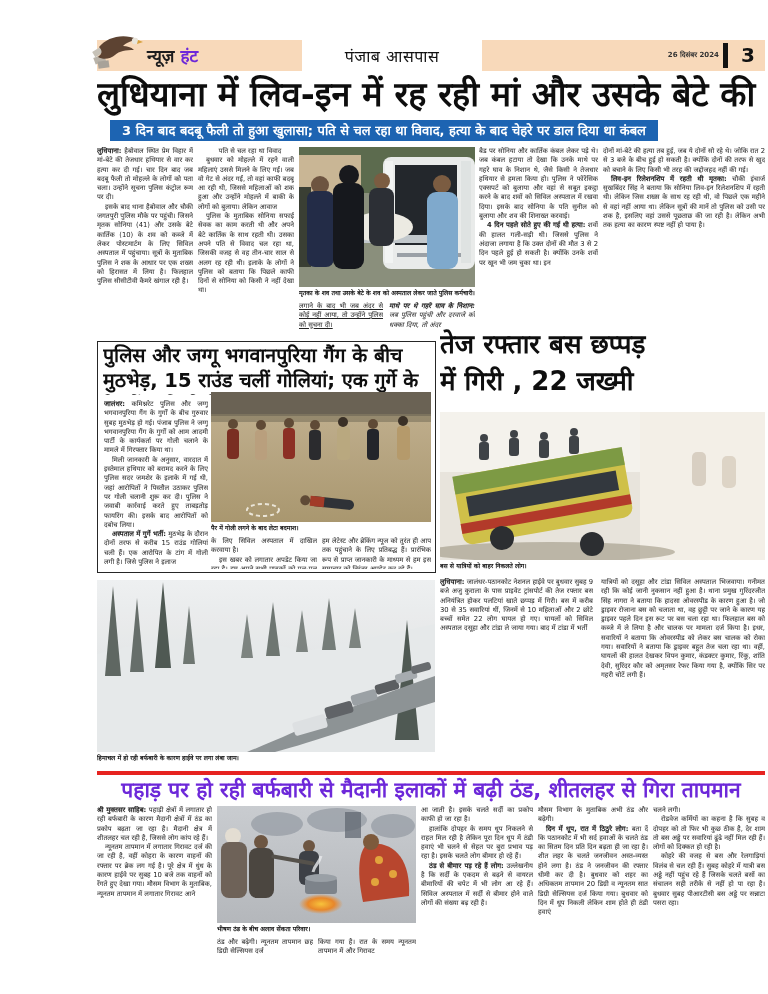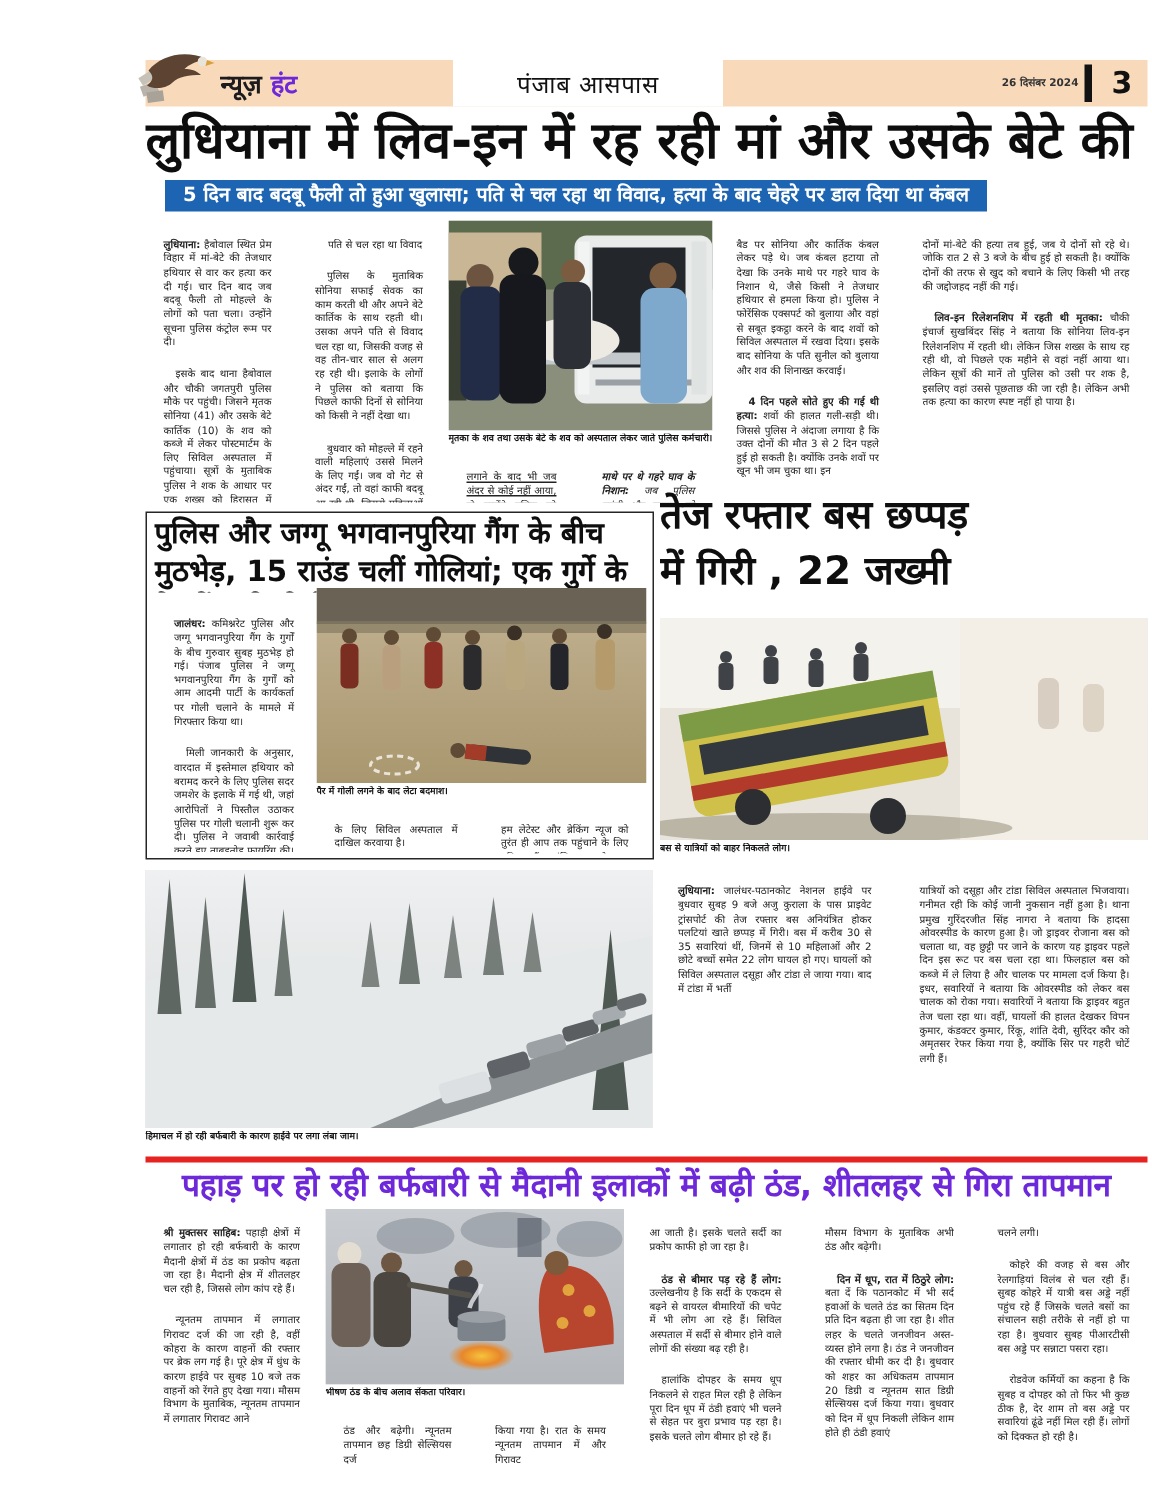--- a/index.html
+++ b/index.html
@@ -11,21 +11,21 @@
   .mast-logo{left:50px;top:4px;font-size:17px;font-weight:bold;white-space:nowrap;}
   .mast-logo .red{color:#6d28d9;}
   .mast-date{right:46px;top:0;height:31px;line-height:31px;font-size:7px;font-weight:bold;color:#333;text-align:center;}
   .mast-divider{right:37px;top:3px;width:5px;height:25px;background:#121212;}
   .mast-page{right:10px;top:0;height:31px;line-height:30px;font-size:20px;font-weight:800;color:#111;}
   
   .h1{left:97px;top:72px;width:668px;font-size:34px;line-height:45px;font-weight:800;text-align:center;color:#0d0d0d;white-space:nowrap;overflow:hidden;}
   .kicker{left:110px;top:120px;width:548px;height:21px;background:#1d64b2;color:#fff;font-size:13px;font-weight:bold;text-align:center;line-height:21px;white-space:nowrap;overflow:hidden;}
   
   .col{font-size:6.8px;line-height:9.3px;text-align:justify;overflow:hidden;color:#222;}
-  .col p{margin:12px;text-indent:8px;}
+  .col p{margin:0;text-indent:8px;}
   .col p.noind{text-indent:0;}
   .runhead{font-weight:normal;text-align:center;text-indent:0;}
   .cap{font-size:6.2px;font-weight:bold;color:#141414;line-height:8.5px;overflow:hidden;}
   .photo{overflow:hidden;background:#ddd;}
   .photo svg{display:block;width:100%;height:100%;}
   
   .box{left:97px;top:341px;width:339px;height:232px;border:1.4px solid #262626;box-sizing:border-box;}
   .box .h2{left:5px;top:1px;width:328px;font-size:19.5px;line-height:25px;font-weight:800;color:#0e0e0e;overflow:hidden;height:52px;}
   
   .h3{left:440px;top:326px;width:328px;font-size:26px;line-height:37px;font-weight:800;color:#0e0e0e;overflow:hidden;height:82px;}
@@ -48,30 +48,30 @@
 <svg class="abs" style="left:92px;top:32px;" width="54" height="42" viewBox="0 0 54 42">
   <rect x="2" y="24" width="11" height="7" fill="#b9b3a9" transform="rotate(-20 7 27)"></rect>
   <rect x="6" y="29" width="11" height="7" fill="#a8a299" transform="rotate(-8 11 32)"></rect>
   <rect x="1" y="17" width="10" height="6" fill="#c7c2b8" transform="rotate(-32 6 20)"></rect>
   <path d="M7 15 C15 5 31 1 45 7 C37 10 34 11 31 14 C35 14 39 15 42 18 C34 18 27 19 23 23 C19 27 11 28 6 25 C10 22 11 19 7 15 Z" fill="#5d4332"></path>
   <circle cx="43" cy="9" r="3.2" fill="#e9e4da"></circle>
   <path d="M46 8 L51 10 L45 12 Z" fill="#d8a13c"></path>
 </svg>
 
 <div class="abs h1">लुधियाना में लिव-इन में रह रही मां और उसके बेटे की हत्या</div>
-<div class="abs kicker">5 दिन बाद बदबू फैली तो हुआ खुलासा; पति से चल रहा था विवाद, हत्या के बाद चेहरे पर डाल दिया था कंबल</div>
+<div class="abs kicker">3 दिन बाद बदबू फैली तो हुआ खुलासा; पति से चल रहा था विवाद, हत्या के बाद चेहरे पर डाल दिया था कंबल</div>
 
 <div class="abs col" style="left:97px;top:147px;width:96px;height:188px;">
   <p class="noind"><b>लुधियाना:</b> <span>हैबोवाल स्थित प्रेम विहार में मां-बेटे की तेजधार हथियार से वार कर हत्या कर दी गई। चार दिन बाद जब बदबू फैली तो मोहल्ले के लोगों को पता चला। उन्होंने सूचना पुलिस कंट्रोल रूम पर दी।</span></p>
   <p><span>इसके बाद थाना हैबोवाल और चौकी जगतपुरी पुलिस मौके पर पहुंची। जिसने मृतक सोनिया (41) और उसके बेटे कार्तिक (10) के शव को कब्जे में लेकर पोस्टमार्टम के लिए सिविल अस्पताल में पहुंचाया। सूत्रों के मुताबिक पुलिस ने शक के आधार पर एक शख्स को हिरासत में लिया है। फिलहाल पुलिस सीसीटीवी कैमरे खंगाल रही है।</span></p>
 </div>
 <div class="abs col" style="left:198px;top:147px;width:96px;height:188px;">
   <p class="runhead">पति से चल रहा था विवाद</p>
+  <p><span>बुधवार को मोहल्ले में रहने वाली महिलाएं उससे मिलने के लिए गईं। जब वो गेट से अंदर गईं, तो वहां काफी बदबू आ रही थी, जिससे महिलाओं को शक हुआ और उन्होंने मोहल्ले में बाकी के लोगों को बुलाया। लेकिन आवाज</span></p>
   <p><span>पुलिस के मुताबिक सोनिया सफाई सेवक का काम करती थी और अपने बेटे कार्तिक के साथ रहती थी। उसका अपने पति से विवाद चल रहा था, जिसकी वजह से वह तीन-चार साल से अलग रह रही थी। इलाके के लोगों ने पुलिस को बताया कि पिछले काफी दिनों से सोनिया को किसी ने नहीं देखा था।</span></p>
-  <p><span>बुधवार को मोहल्ले में रहने वाली महिलाएं उससे मिलने के लिए गईं। जब वो गेट से अंदर गईं, तो वहां काफी बदबू आ रही थी, जिससे महिलाओं को शक हुआ और उन्होंने मोहल्ले में बाकी के लोगों को बुलाया। लेकिन आवाज</span></p>
 </div>
 
 <div class="abs photo" style="left:299px;top:147px;width:176px;height:140px;">
   <svg viewBox="0 0 176 140" preserveAspectRatio="none">
     <rect width="176" height="140" fill="#8a8f7c"></rect>
     <rect width="176" height="46" fill="#5c6b4e"></rect>
     <rect x="0" y="8" width="62" height="72" fill="#c9b695"></rect>
     <rect x="84" y="10" width="92" height="112" rx="8" fill="#e9ebea"></rect>
     <rect x="96" y="18" width="62" height="80" fill="#23272c"></rect>
     <rect x="86" y="14" width="8" height="102" fill="#f2f4f3"></rect>
@@ -282,24 +282,24 @@
 </div>
 <div class="abs cap" style="left:217px;top:925px;width:199px;height:11px;">भीषण ठंड के बीच अलाव सेंकता परिवार।</div>
 <div class="abs col" style="left:217px;top:938px;width:96px;height:52px;">
   <p class="noind"><span>ठंड और बढ़ेगी। न्यूनतम तापमान छह डिग्री सेल्सियस दर्ज</span></p>
 </div>
 <div class="abs col" style="left:318px;top:938px;width:98px;height:52px;">
   <p class="noind"><span>किया गया है। रात के समय न्यूनतम तापमान में और गिरावट</span></p>
 </div>
 <div class="abs col" style="left:421px;top:806px;width:112px;height:184px;">
   <p class="noind"><span>आ जाती है। इसके चलते सर्दी का प्रकोप काफी हो जा रहा है।</span></p>
+  <p><span>हालांकि दोपहर के समय धूप निकलने से राहत मिल रही है लेकिन पूरा दिन धूप में ठंडी हवाएं भी चलने से सेहत पर बुरा प्रभाव पड़ रहा है। इसके चलते लोग बीमार हो रहे हैं।</span></p>
   <p><b>ठंड से बीमार पड़ रहे हैं लोग:</b> <span>उल्लेखनीय है कि सर्दी के एकदम से बढ़ने से वायरल बीमारियों की चपेट में भी लोग आ रहे हैं। सिविल अस्पताल में सर्दी से बीमार होने वाले लोगों की संख्या बढ़ रही है।</span></p>
-  <p><span>हालांकि दोपहर के समय धूप निकलने से राहत मिल रही है लेकिन पूरा दिन धूप में ठंडी हवाएं भी चलने से सेहत पर बुरा प्रभाव पड़ रहा है। इसके चलते लोग बीमार हो रहे हैं।</span></p>
 </div>
 <div class="abs col" style="left:538px;top:806px;width:110px;height:184px;">
   <p class="noind"><span>मौसम विभाग के मुताबिक अभी ठंड और बढ़ेगी।</span></p>
   <p><b>दिन में धूप, रात में ठिठुरे लोग:</b> <span>बता दें कि पठानकोट में भी सर्द हवाओं के चलते ठंड का सितम दिन प्रति दिन बढ़ता ही जा रहा है। शीत लहर के चलते जनजीवन अस्त-व्यस्त होने लगा है। ठंड ने जनजीवन की रफ्तार धीमी कर दी है। बुधवार को शहर का अधिकतम तापमान 20 डिग्री व न्यूनतम सात डिग्री सेल्सियस दर्ज किया गया। बुधवार को दिन में धूप निकली लेकिन शाम होते ही ठंडी हवाएं</span></p>
 </div>
 <div class="abs col" style="left:653px;top:806px;width:112px;height:184px;">
   <p class="noind"><span>चलने लगी।</span></p>
+  <p><span>रोडवेज कर्मियों का कहना है कि सुबह व दोपहर को तो फिर भी कुछ ठीक है, देर शाम तो बस अड्डे पर सवारियां ढूंढे नहीं मिल रही हैं। लोगों को दिक्कत हो रही है।</span></p>
   <p><span>कोहरे की वजह से बस और रेलगाड़ियां विलंब से चल रही हैं। सुबह कोहरे में यात्री बस अड्डे नहीं पहुंच रहे हैं जिसके चलते बसों का संचालन सही तरीके से नहीं हो पा रहा है। बुधवार सुबह पीआरटीसी बस अड्डे पर सन्नाटा पसरा रहा।</span></p>
-  <p><span>रोडवेज कर्मियों का कहना है कि सुबह व दोपहर को तो फिर भी कुछ ठीक है, देर शाम तो बस अड्डे पर सवारियां ढूंढे नहीं मिल रही हैं। लोगों को दिक्कत हो रही है।</span></p>
 </div>
 
 </body></html>

